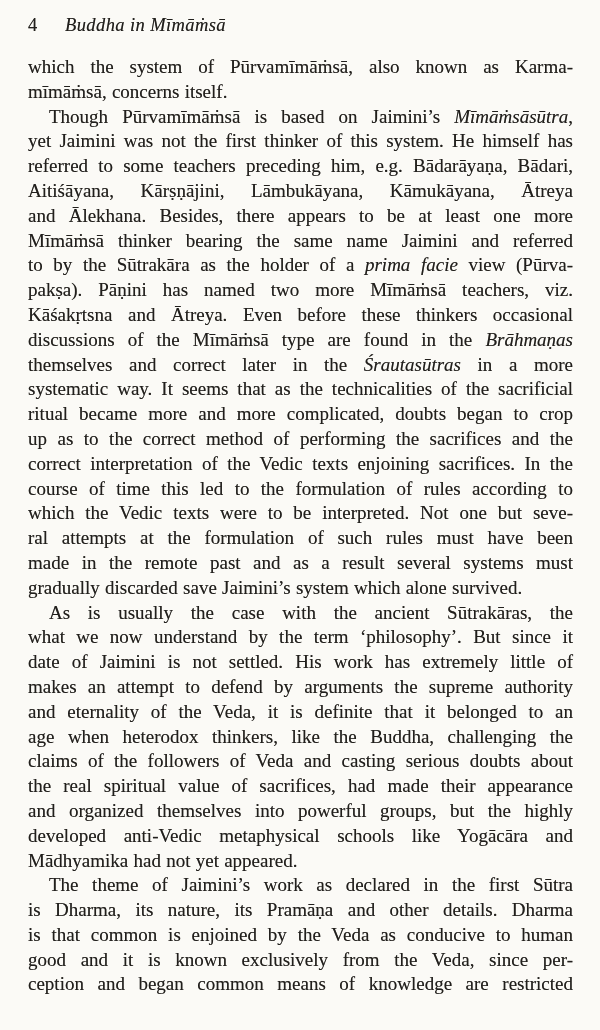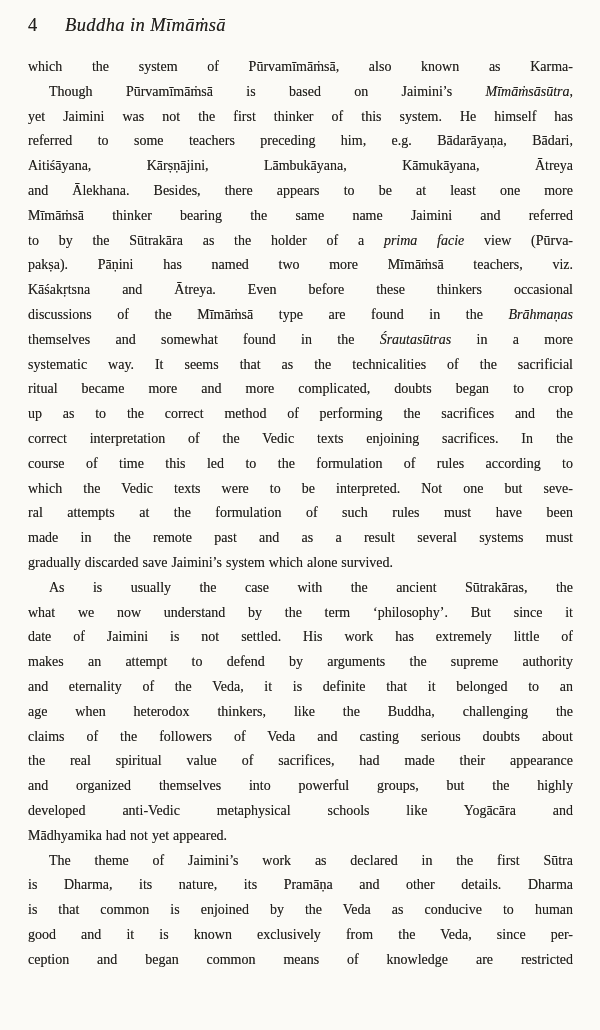--- a/index.html
+++ b/index.html
@@ -28,21 +28,21 @@
   .page-number {
     width: 37px;
     flex: 0 0 37px;
     font-style: normal;
   }
   .running-title {
     font-style: italic;
     letter-spacing: 0.4px;
   }
   .body-text {
-    font-size: 14px;
+    font-size: 19px;
     text-shadow: 0 0 0.5px rgba(20,18,14,0.5);
     word-spacing: 0.5px;
   }
   .paragraph { margin: 0; }
   .line {
     line-height: 24.8px;
     text-align: justify;
     text-align-last: justify;
     text-justify: inter-word;
   }
@@ -54,33 +54,34 @@
 <body>
 
 <div class="page">
   <div class="running-header">
     <span class="page-number">4</span>
     <span class="running-title">Buddha in Mīmāṁsā</span>
   </div>
   <div class="body-text">
       <div class="paragraph">
         <div class="line first"><span>which the system of Pūrvamīmāṁsā, also known as Karma-</span></div>
+        <div class="line last"><span>mīmāṁsā, concerns itself.</span></div>
       </div>
       <div class="paragraph indent">
         <div class="line first"><span>Though Pūrvamīmāṁsā is based on Jaimini’s </span><span class="italic">Mīmāṁsāsūtra</span><span>,</span></div>
         <div class="line"><span>yet Jaimini was not the first thinker of this system. He himself has</span></div>
         <div class="line"><span>referred to some teachers preceding him, e.g. Bādarāyaṇa, Bādari,</span></div>
         <div class="line"><span>Aitiśāyana, Kārṣṇājini, Lāmbukāyana, Kāmukāyana, Ātreya</span></div>
         <div class="line"><span>and Ālekhana. Besides, there appears to be at least one more</span></div>
         <div class="line"><span>Mīmāṁsā thinker bearing the same name Jaimini and referred</span></div>
         <div class="line"><span>to by the Sūtrakāra as the holder of a </span><span class="italic">prima facie</span><span> view (Pūrva-</span></div>
         <div class="line"><span>pakṣa). Pāṇini has named two more Mīmāṁsā teachers, viz.</span></div>
         <div class="line"><span>Kāśakṛtsna and Ātreya. Even before these thinkers occasional</span></div>
         <div class="line"><span>discussions of the Mīmāṁsā type are found in the </span><span class="italic">Brāhmaṇas</span></div>
-        <div class="line"><span>themselves and somewhat found in the </span><span class="italic">Śrautasūtras</span><span> in a more</span></div>
+        <div class="line"><span>themselves and correct later in the </span><span class="italic">Śrautasūtras</span><span> in a more</span></div>
         <div class="line"><span>systematic way. It seems that as the technicalities of the sacrificial</span></div>
         <div class="line"><span>ritual became more and more complicated, doubts began to crop</span></div>
         <div class="line"><span>up as to the correct method of performing the sacrifices and the</span></div>
         <div class="line"><span>correct interpretation of the Vedic texts enjoining sacrifices. In the</span></div>
         <div class="line"><span>course of time this led to the formulation of rules according to</span></div>
         <div class="line"><span>which the Vedic texts were to be interpreted. Not one but seve-</span></div>
         <div class="line"><span>ral attempts at the formulation of such rules must have been</span></div>
         <div class="line"><span>made in the remote past and as a result several systems must</span></div>
         <div class="line last"><span>gradually discarded save Jaimini’s system which alone survived.</span></div>
       </div>

